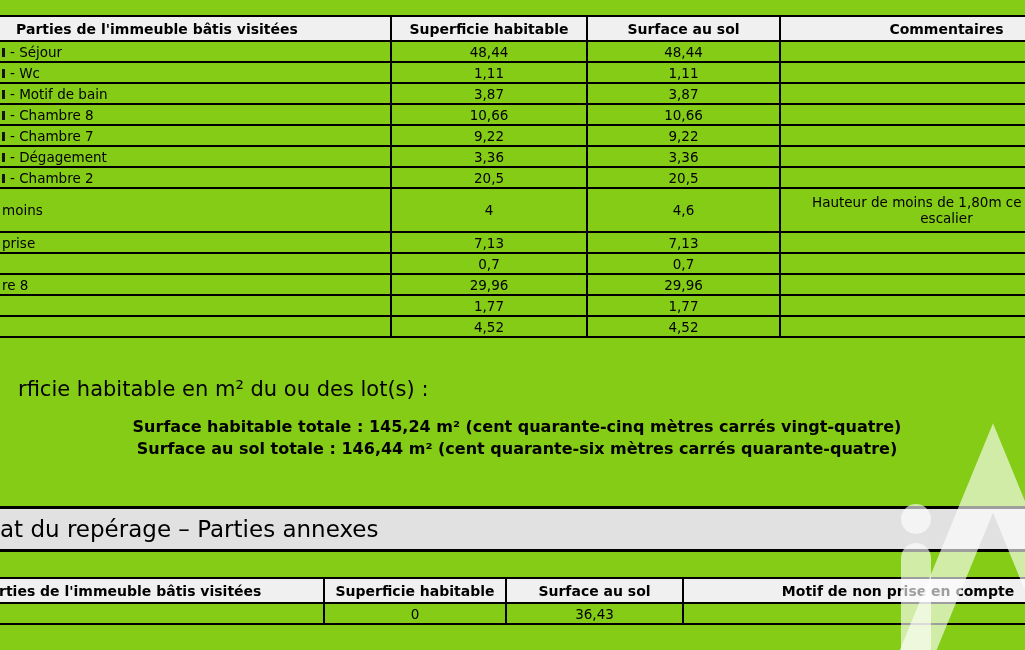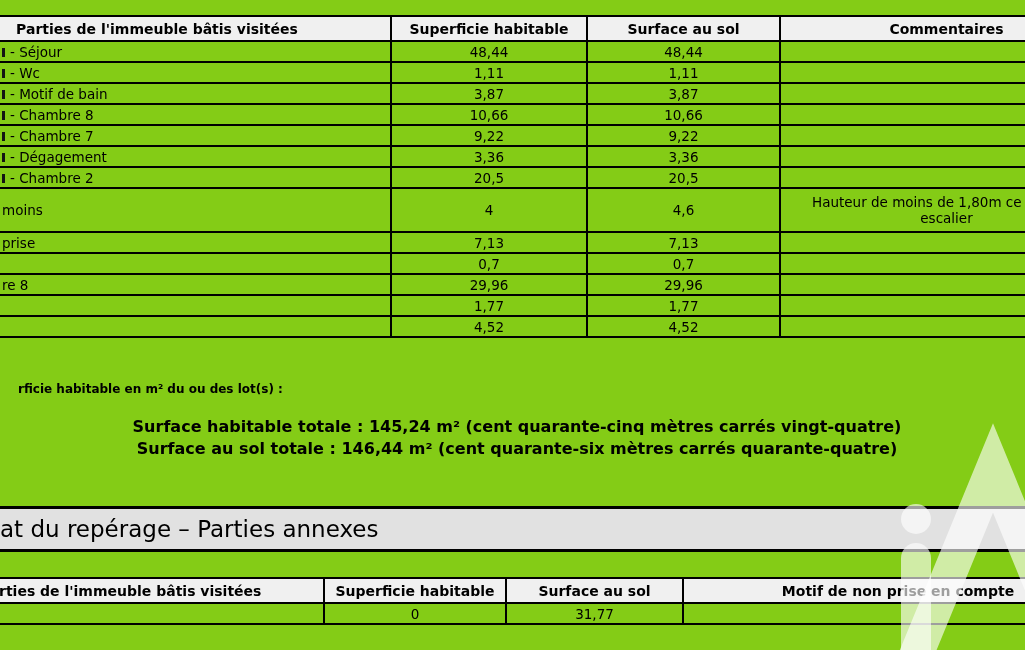--- a/index.html
+++ b/index.html
@@ -19,21 +19,21 @@
   th, td { border:2px solid #000; font-size:13.5px; line-height:16px; vertical-align:middle; overflow:visible; }
   th { background:#f0f0f0; font-weight:bold; font-size:14px; height:25px; text-align:center; }
   td { height:21px; text-align:center; }
   tr.tall td { height:44px; }
   td.label-cell { text-align:left; padding-left:78px; white-space:nowrap; }
   th.th-label-left { text-align:left; padding-left:75px; white-space:nowrap; }
   .sliver { display:inline-block; width:3px; height:9px; background:#141414; margin-right:5px; }
   .c-line1 { display:block; text-align:left; padding-left:31px; white-space:nowrap; }
   .c-line2 { display:block; text-align:center; }
 
-  .lot-label { position:absolute; top:379px; left:96px; font-size:12px; line-height:20px; white-space:nowrap;font-weight:bold; }
+  .lot-label { position:absolute; top:379px; left:96px; font-size:21px; line-height:20px; white-space:nowrap; }
   .totals { position:absolute; top:416px; left:0; width:1190px; text-align:center; font-weight:bold; font-size:16px; line-height:22px; }
 
   .section-bar {
     position:absolute; top:506px; left:0; width:1190px; height:46px;
     background:#e1e1e1; border-top:3px solid #000; border-bottom:3px solid #000;
     display:flex; align-items:center;
   }
   .section-bar span { font-size:23px; padding-left:78px; white-space:nowrap; }
 
   .watermark { position:absolute; left:0; top:0; width:1025px; height:650px; pointer-events:none; }
@@ -167,21 +167,21 @@
             <th class="th-label-left">rties de l'immeuble bâtis visitées</th>
             <th>Superficie habitable</th>
             <th>Surface au sol</th>
             <th>Motif de non prise en compte</th>
           </tr>
         </thead>
       <tbody>
           <tr>
             <td class="label-cell"></td>
             <td>0</td>
-            <td>31,77</td>
+            <td>36,43</td>
             <td></td>
           </tr>
         </tbody>
     </table>
 
   </div>
 
   <svg class="watermark" viewBox="0 0 1025 650">
     <g fill="rgba(255,255,255,0.62)">
       <circle cx="916" cy="519" r="15"></circle>

